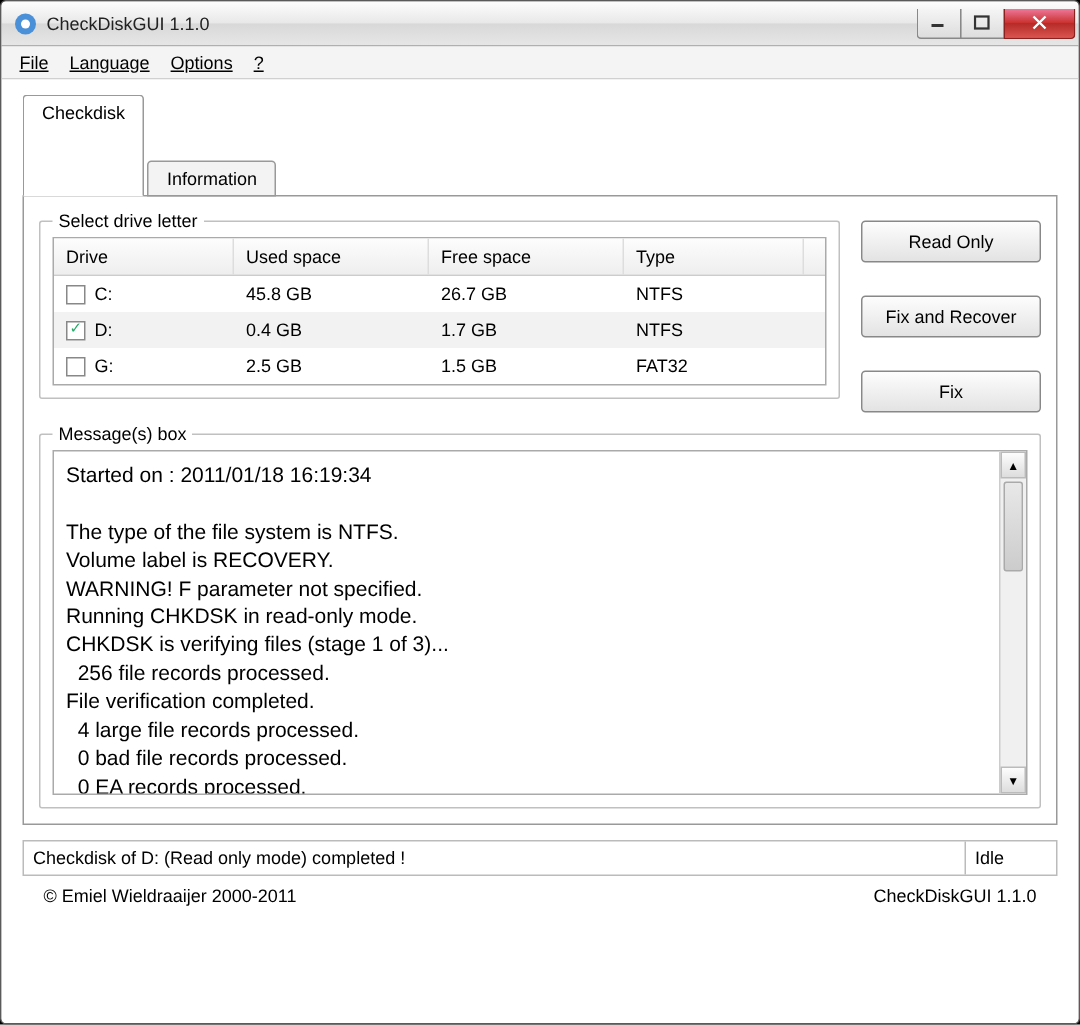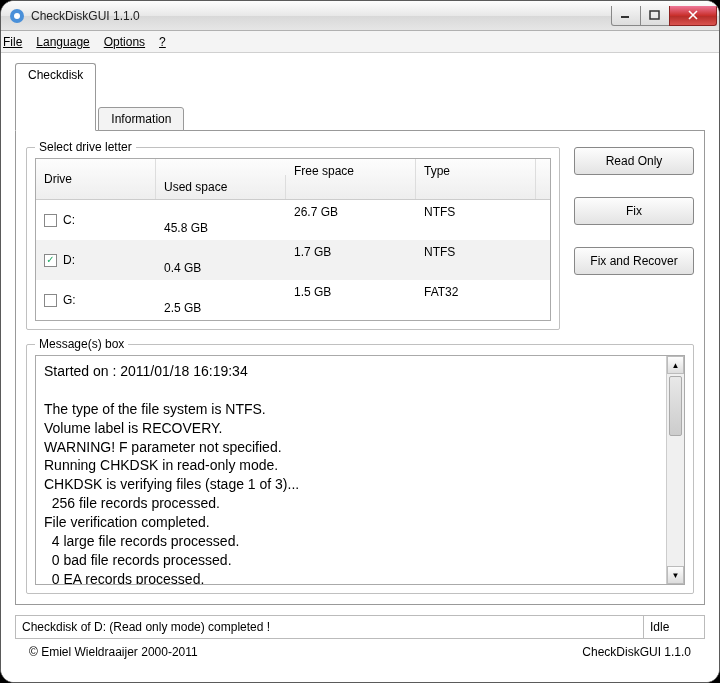--- a/index.html
+++ b/index.html
@@ -1,30 +1,30 @@
 <!DOCTYPE html>
 <html><head>
 <meta charset="utf-8">
 <style>
 * { box-sizing: border-box; margin: 0; padding: 0; }
 body { font-family: "Segoe UI", Tahoma, sans-serif; font-size: 12px; background: #000; width: 720px; height: 683px; overflow: hidden; }
 
-.window { width: 720px; height: 683px; background: #fff; border: 1px solid #5a5a5a; border-radius: 14px; overflow: hidden; display: flex; flex-direction: column; }
+.window { width: 720px; height: 683px; background: #fff; border: 1px solid #5a5a5a; border-radius: 4px; overflow: hidden; display: flex; flex-direction: column; }
 
 .titlebar { height: 30px; background: linear-gradient(to bottom, #fdfdfd 0%, #e8e8e8 50%, #d8d8d8 51%, #e6e6e6 100%); display: flex; align-items: center; padding: 0 0 0 8px; border-bottom: 1px solid #b0b0b0; }
 .titlebar-icon { width: 16px; height: 16px; margin-right: 6px; }
 .titlebar-title { font-size: 12px; color: #222; flex: 0 0 auto; }
 .titlebar-spacer { flex: 1; }
 .win-btns { display: flex; height: 20px; margin-right: 2px; }
 .win-btn { width: 30px; height: 20px; border: 1px solid #888; border-top: none; display: flex; align-items: center; justify-content: center; background: linear-gradient(to bottom, #f5f5f5, #ddd); margin-left: -1px; cursor: default; }
 .win-btn.min { border-bottom-left-radius: 3px; }
 .win-btn.close { width: 48px; background: linear-gradient(to bottom, #e79, #c9302c 50%, #b52b27 51%, #d9534f); border-bottom-right-radius: 3px; border-color: #8b2220; }
 .win-btn svg { width: 12px; height: 10px; }
 
-.menubar { height: 22px; display: flex; align-items: center; padding: 0 2px; border-bottom: 1px solid #d0d0d0; background: #f4f4f4; }
+.menubar { height: 22px; display: flex; align-items: center; padding: 0 12px; border-bottom: 1px solid #d0d0d0; background: #f4f4f4; }
 .menubar span { margin-right: 14px; cursor: default; }
 .menubar span u { text-decoration: underline; }
 
 .client { flex: 1; padding: 10px 14px 6px 14px; background: #fff; display: flex; flex-direction: column; }
 
 .tabs { display: flex; margin-bottom: -1px; z-index: 2; position: relative; }
 .tab { padding: 4px 12px; border: 1px solid #999; background: #fff; border-top-left-radius: 3px; border-top-right-radius: 3px; margin-right: 2px; cursor: default; }
 .tab.active { border-bottom: 1px solid #fff; }
 .tab.inactive { background: #f3f3f3; border-bottom: 1px solid #999; margin-top: 44px; }
 
@@ -37,21 +37,21 @@
 
 .drive-area { flex: 1; }
 
 .drive-table { border: 1px solid #aaa; background: #fff; }
 .dt-header { display: flex; background: linear-gradient(to bottom, #fdfdfd, #eee); border-bottom: 1px solid #ccc; font-weight: 400; }
 .dt-header > div { padding: 5px 8px; border-right: 1px solid #ddd; }
 .dt-row { display: flex; padding: 3px 0; }
 .dt-row.sel { background: #f2f2f2; }
 .dt-row > div { padding: 2px 8px; }
 .col-drive { width: 120px; display: flex; align-items: center; gap: 6px; }
-.col-used { width: 130px; margin-top: 16px; }
+.col-used { width: 130px; }
 .col-free { width: 130px; }
 .col-type { width: 120px; }
 .chk { width: 13px; height: 13px; border: 1px solid #888; background: #fff; display: inline-flex; align-items: center; justify-content: center; }
 .chk.checked::after { content: "✓"; font-size: 10px; color: #2a6; line-height: 1; }
 
 .action-col { width: 120px; display: flex; flex-direction: column; gap: 22px; padding-top: 6px; }
 .btn { height: 28px; border: 1px solid #888; border-radius: 3px; background: linear-gradient(to bottom, #fdfdfd, #e3e3e3); cursor: default; font-size: 12px; }
 
 .messages-group { margin-top: 14px; }
 .msgbox { height: 230px; border: 1px solid #aaa; background: #fff; display: flex; }
@@ -157,22 +157,22 @@
                 <div class="col-used">2.5 GB</div>
                 <div class="col-free">1.5 GB</div>
                 <div class="col-type">FAT32</div>
               </div>
             </div>
           </div>
         </div>
 
         <div class="action-col">
           <button class="btn">Read Only</button>
+          <button class="btn">Fix and Recover</button>
           <button class="btn">Fix</button>
-          <button class="btn">Fix and Recover</button>
         </div>
       </div>
 
       <div class="groupbox messages-group">
         <div class="groupbox-title">Message(s) box</div>
         <div class="msgbox">
           <div class="msg-content">Started on : 2011/01/18 16:19:34
 
 The type of the file system is NTFS.
 Volume label is RECOVERY.

